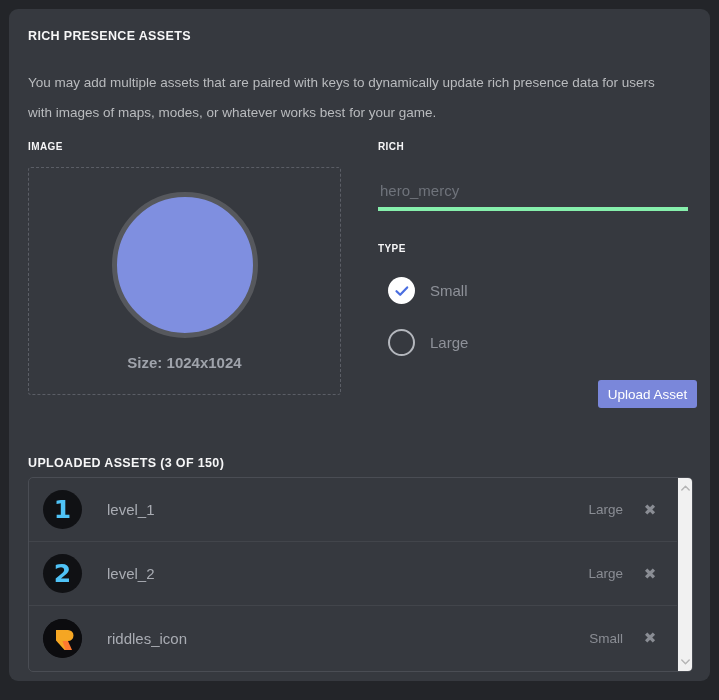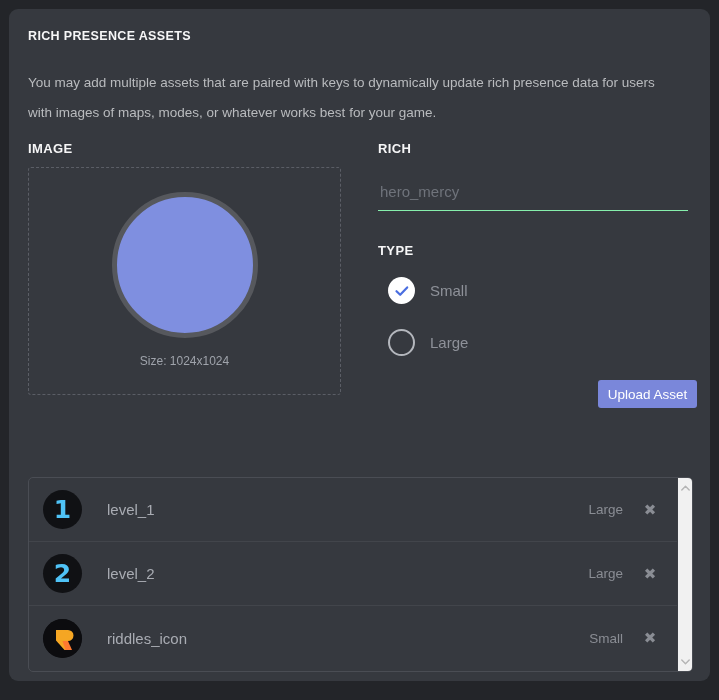--- a/index.html
+++ b/index.html
@@ -46,21 +46,21 @@
     top: 59px;
     width: 650px;
     font-size: 13.5px;
     line-height: 30px;
     color: #b9bbbe;
   }
 
   
   .field-label {
     position: absolute;
-    font-size: 13px;
+    font-size: 10px;
     font-weight: bold;
     letter-spacing: 0.4px;
     color: #f6f6f7;
   }
   #image-label { left: 19px; top: 132px; }
   #name-label  { left: 369px; top: 132px; }
   #type-label  { left: 369px; top: 234px; }
 
   
   .dropzone {
@@ -82,35 +82,35 @@
     border-radius: 50%;
     background: #7f8fe0;
     border: 5px solid #56585d;
   }
   .size-text {
     position: absolute;
     left: 0;
     right: 0;
     top: 186px;
     text-align: center;
-    font-size: 12px;
-    font-weight: normal;
+    font-size: 15px;
+    font-weight: bold;
     color: #9fa3ab;
   }
 
   
   .name-input {
     position: absolute;
     left: 369px;
     top: 170px;
     width: 310px;
     height: 32px;
     background: transparent;
     border: none;
-    border-bottom: 1px solid #86efac;
+    border-bottom: 4px solid #86efac;
     color: #0ea5e9;
     font-family: "Liberation Sans", sans-serif;
     font-size: 15px;
     outline: none;
     padding: 0 2px 6px 2px;
   }
   .name-input::placeholder { color: #6f737b; }
 
   
   .radio-row {
@@ -283,20 +283,21 @@
       <span class="radio-label">Small</span>
     </div>
 
     <div class="radio-row" id="radio-large">
       <span class="radio-mark unchecked"></span>
       <span class="radio-label">Large</span>
     </div>
 
     <button class="upload-button" style="background: rgb(122, 135, 218);">Upload Asset</button>
 
+    <div class="section-title" id="uploaded-title">UPLOADED ASSETS (3 OF 150)</div>
 
     <div class="asset-list">
       <div class="asset-rows" id="asset-rows">
           <div class="asset-row">
             <div class="asset-avatar">
               <span class="avatar-number" style="color: rgb(79, 195, 247);">1</span>
             </div>
             <div class="asset-name">level_1</div>
             <div class="asset-type">Large</div>
             <div class="asset-delete">✖</div>

